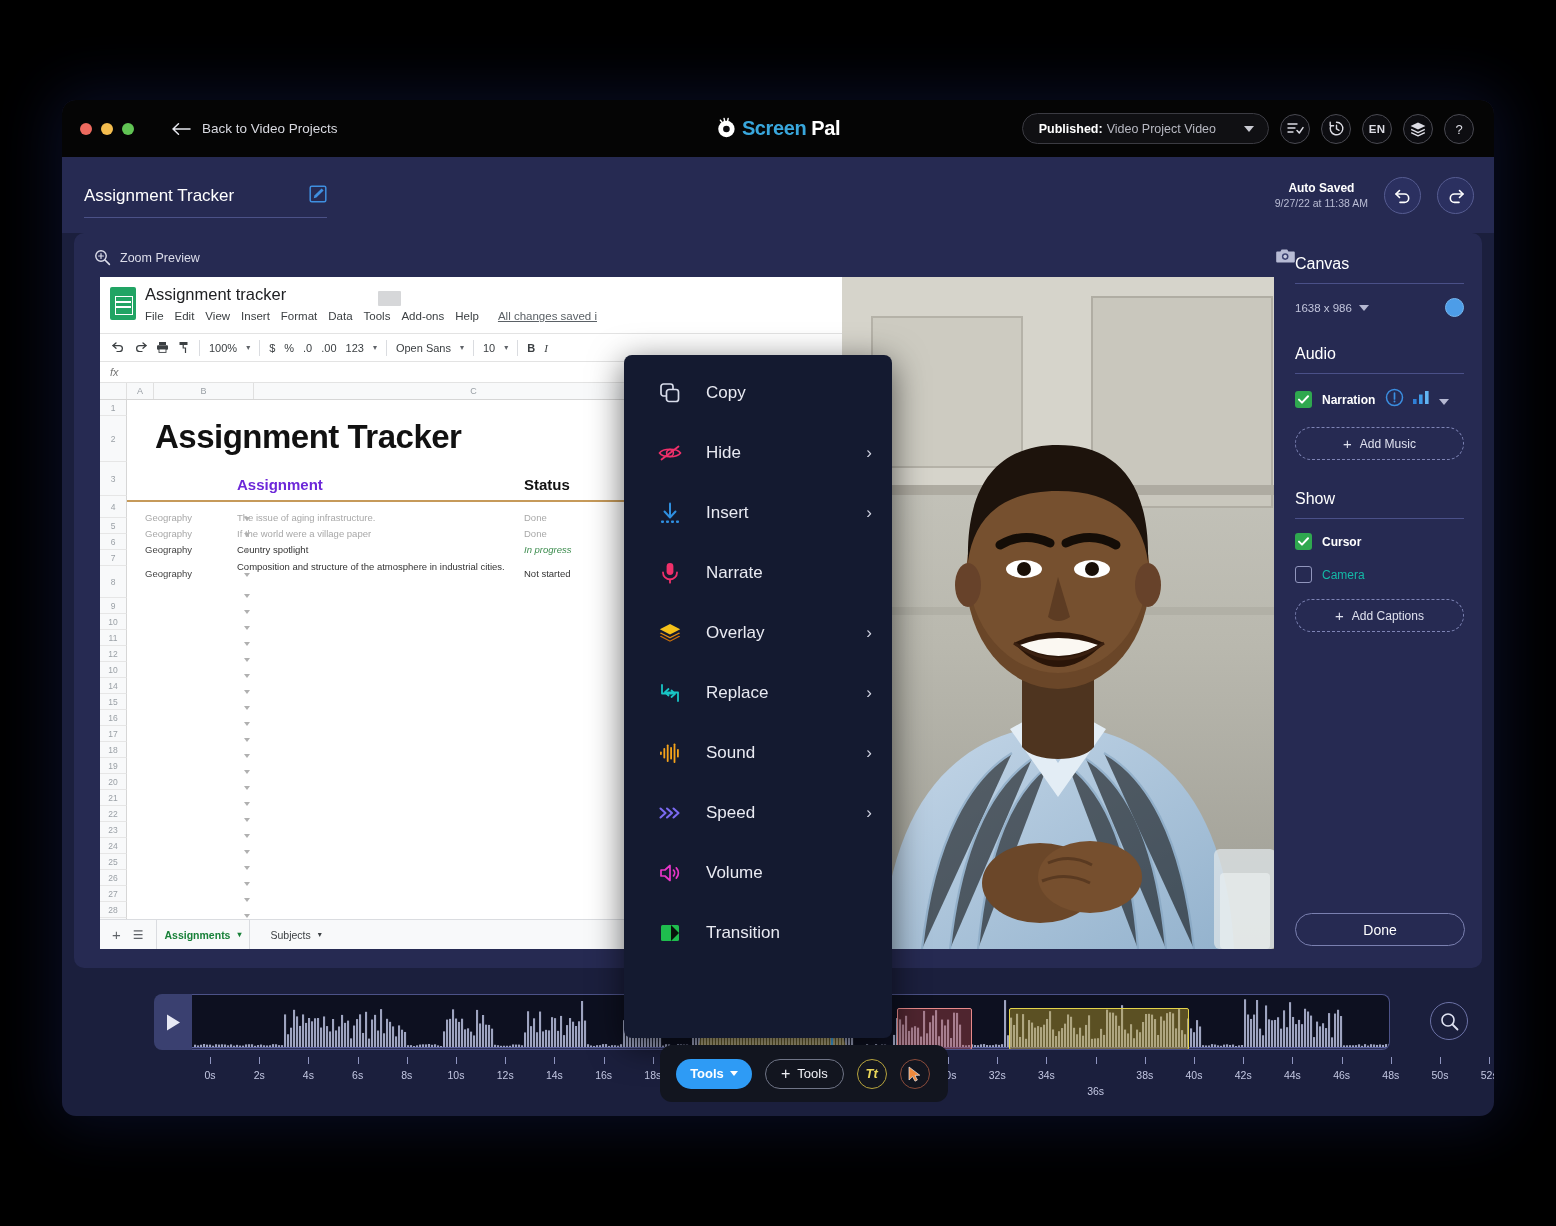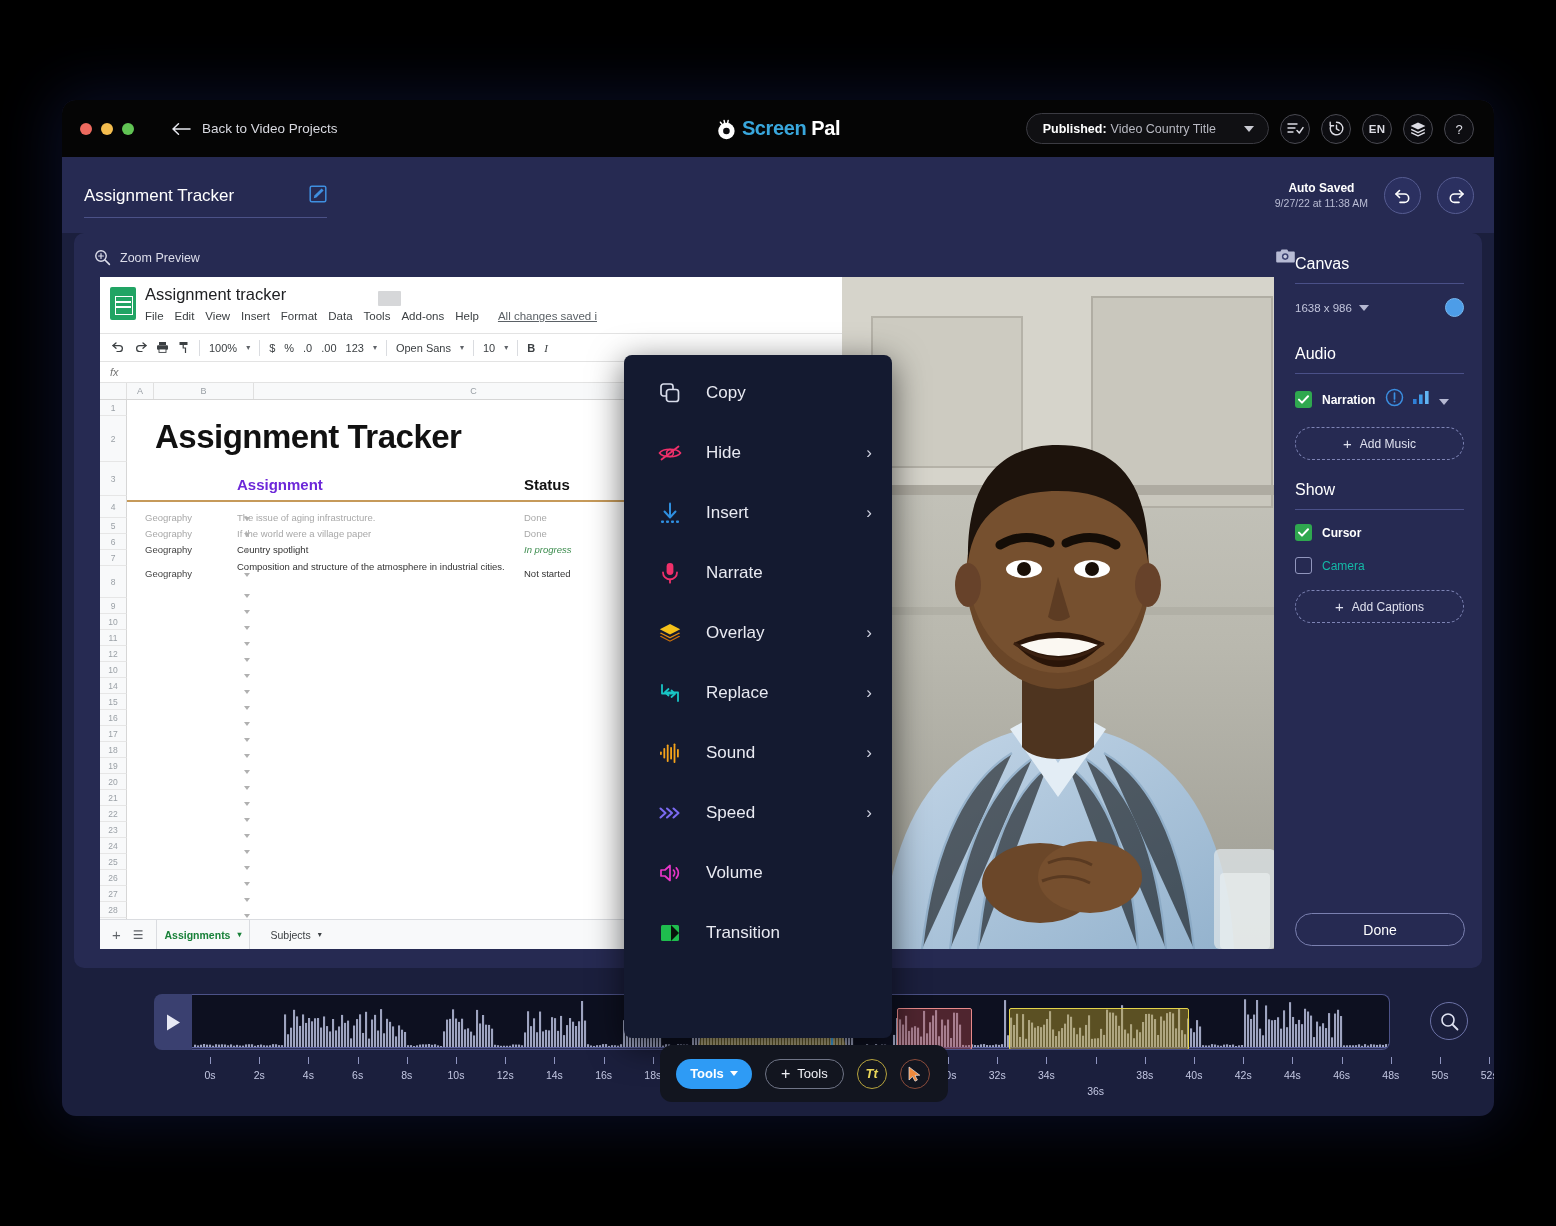--- a/index.html
+++ b/index.html
@@ -40,21 +40,21 @@
     display: flex; align-items: center; gap: 11px;
     margin-left: 37px;
     color: #d8d9e0; font-size: 13.5px;
     cursor: pointer;
   }
   .back-arrow { width: 20px; height: 14px; position: relative; }
   .back-arrow svg { display:block; }
 
   .brand {
     position: absolute; left: 50%; transform: translateX(-50%);
-    display: flex; align-items: flex-end; gap: 5px;
+    display: flex; align-items: flex-start; gap: 5px;
     font-size: 20px; font-weight: bold; letter-spacing: -0.4px;
   }
   .brand .mark { width: 21px; height: 21px; position: relative; }
   .brand .screen { color: #39a7dd; }
   .brand .pal { color: #ffffff; }
 
   .tb-right {
     margin-left: auto; display: flex; align-items: center; gap: 11px;
     margin-right: 20px;
   }
@@ -416,21 +416,21 @@
           <path d="M4.5 3.2 L6.3 5.6 M8.2 1.6 L8.9 4.6 M12.2 1.6 L11.6 4.6" stroke="#ffffff" stroke-width="1.5" fill="none" stroke-linecap="round"></path>
         </svg>
       </span>
       <span class="screen">Screen</span>
         <span class="pal">Pal</span>
     </div>
 
     <div class="tb-right">
       <div class="published-pill">
         <span class="pub-label">Published:</span>
-        <span class="pub-value">Video Country Title</span>
+        <span class="pub-value">Video Project Video</span>
         <span class="caret-down"></span>
       </div>
 
       <div class="icon-circle">
         <svg width="17" height="15" viewBox="0 0 17 15">
             <path d="M1 3h9M1 7h7M1 11h5" stroke="#dcdce4" stroke-width="1.4" stroke-linecap="round"></path>
             <path d="M10 9.5l2.3 2.5L16 6.6" stroke="#dcdce4" stroke-width="1.5" fill="none" stroke-linecap="round" stroke-linejoin="round"></path>
           </svg>
       </div>
       <div class="icon-circle">
@@ -795,21 +795,21 @@
         </span>
         <span style="margin-left:8px">
           <span class="res-caret" style="margin:0;display:inline-block"></span>
         </span>
       </div>
       <div class="dashed-btn">
         <span class="plus-g">+</span>
         <span>Add Music</span>
       </div>
 
-      <div class="sp-head" style="margin-top:21px">Show</div>
+      <div class="sp-head" style="margin-top:30px">Show</div>
       <div class="sp-rule"></div>
       <div class="sp-row">
         <span class="chk on">
           <svg width="11" height="9" viewBox="0 0 11 9">
               <path d="M1 4.6 4 7.6 10 1.2" stroke="#fff" stroke-width="2" fill="none" stroke-linecap="round" stroke-linejoin="round"></path>
             </svg>
         </span>
         <span class="chk-label">Cursor</span>
       </div>
       <div class="sp-row" style="margin-top:16px">

